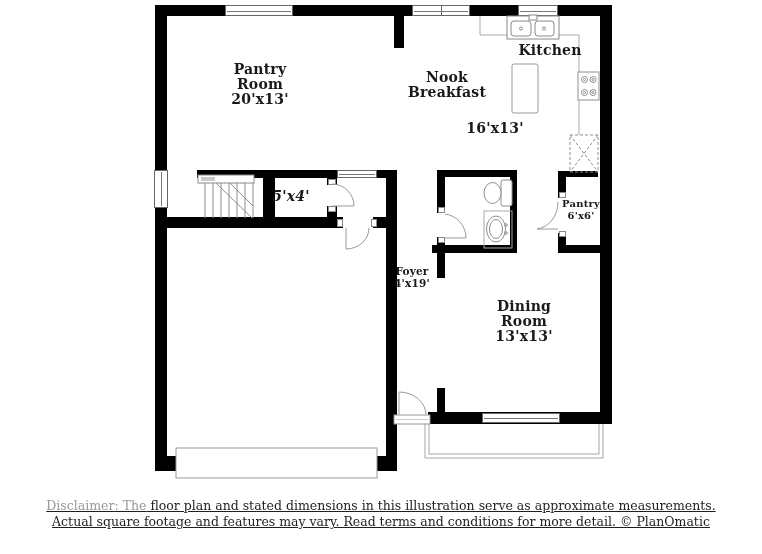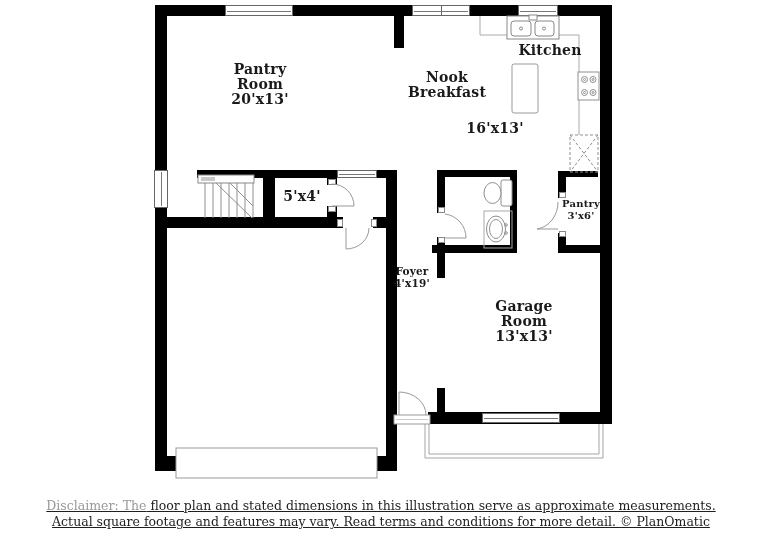--- a/index.html
+++ b/index.html
@@ -171,39 +171,39 @@
     <div>Breakfast</div>
   </div>
   <div class="lbl" style="left:425px;top:121px;width:140px;">
     <div>16'x13'</div>
   </div>
 
   <div class="lbl" style="left:480px;top:43px;width:140px;">
     <div>Kitchen</div>
   </div>
 
-  <div class="lbl" style="left:262px;top:189px;width:80px;">
+  <div class="lbl" style="left:251px;top:189px;width:80px;font-style:italic;">
     <div>5'x4'</div>
   </div>
 
   <div class="lbl small" style="left:372px;top:265px;width:80px;">
     <div>Foyer</div>
     <div>4'x19'</div>
   </div>
 
 
   <div class="lbl" style="left:454px;top:299px;width:140px;">
-    <div>Garage</div>
+    <div>Dining</div>
     <div>Room</div>
     <div>13'x13'</div>
   </div>
 
   <div class="lbl pantry" style="left:541px;top:198px;width:80px;">
     <div>Pantry</div>
-    <div>3'x6'</div>
+    <div>6'x6'</div>
   </div>
 
 
   <div id="disclaimer">
     <div><span class="fade">Disclaimer: The</span><span> floor plan and stated dimensions in this illustration serve as approximate measurements.</span></div>
     <div>Actual square footage and features may vary. Read terms and conditions for more detail. © PlanOmatic</div>
   </div>
 
 </div>
 

